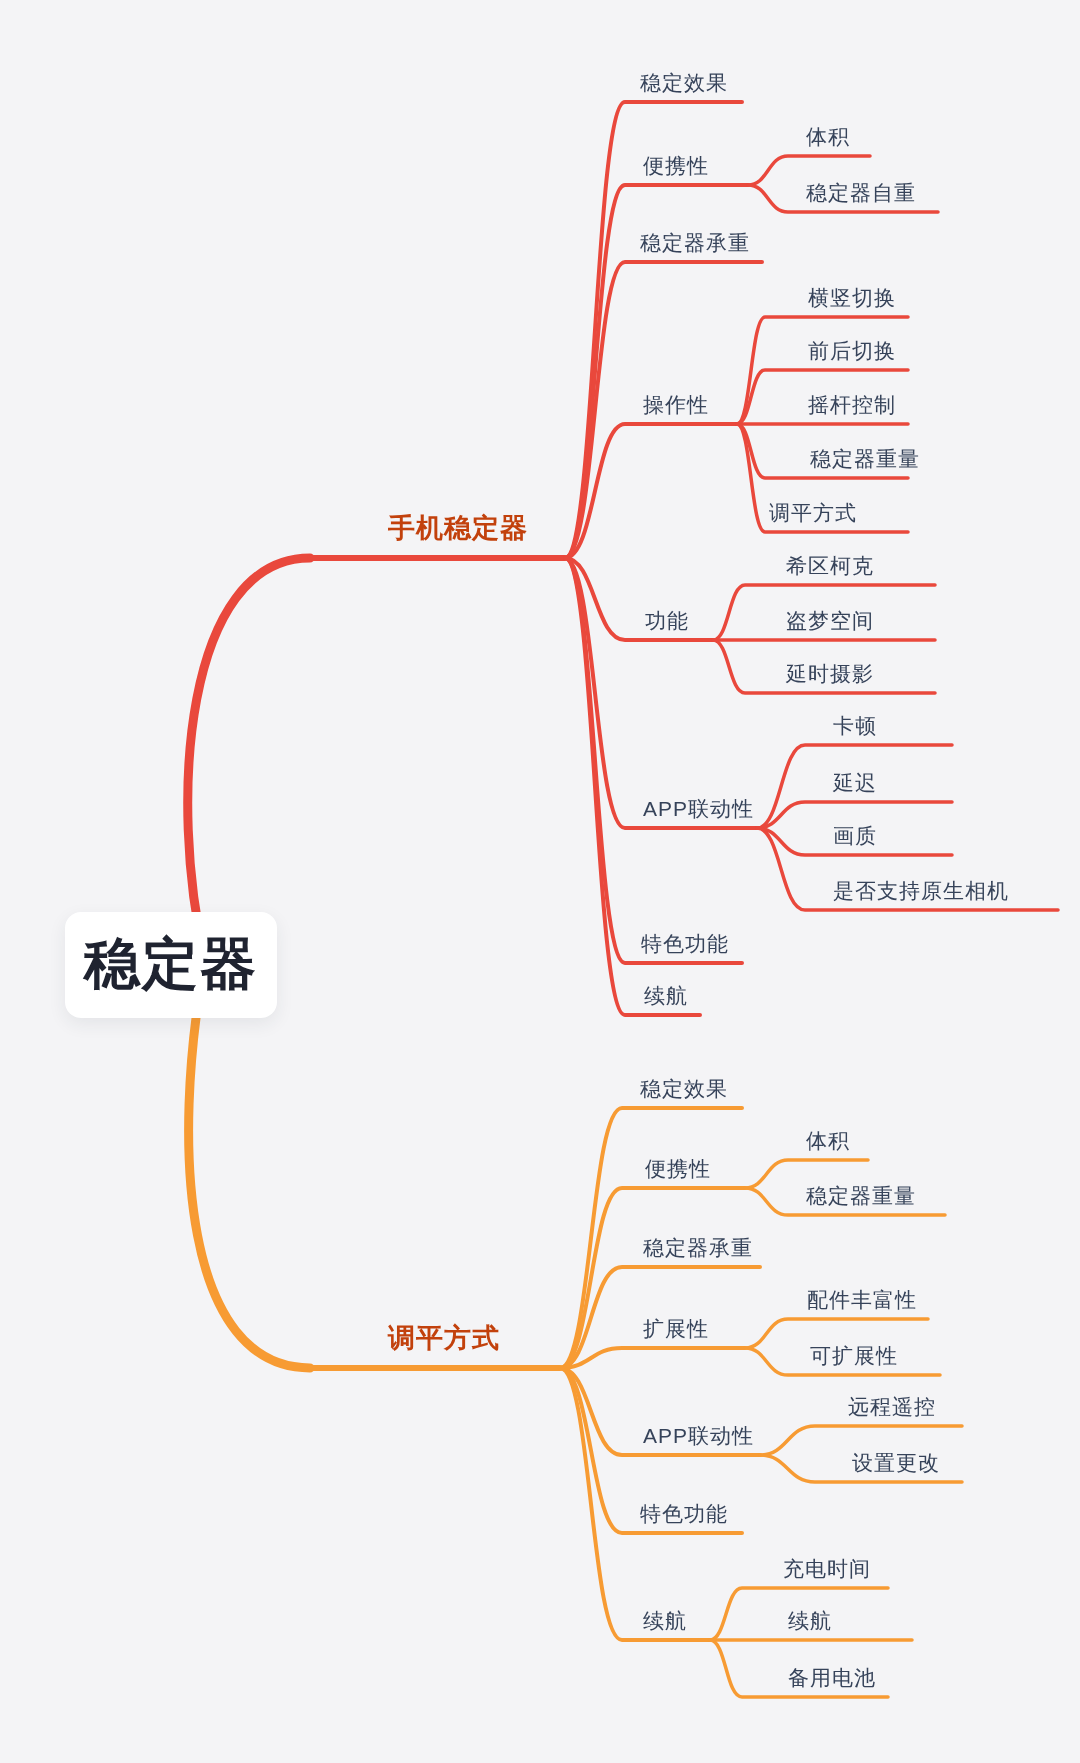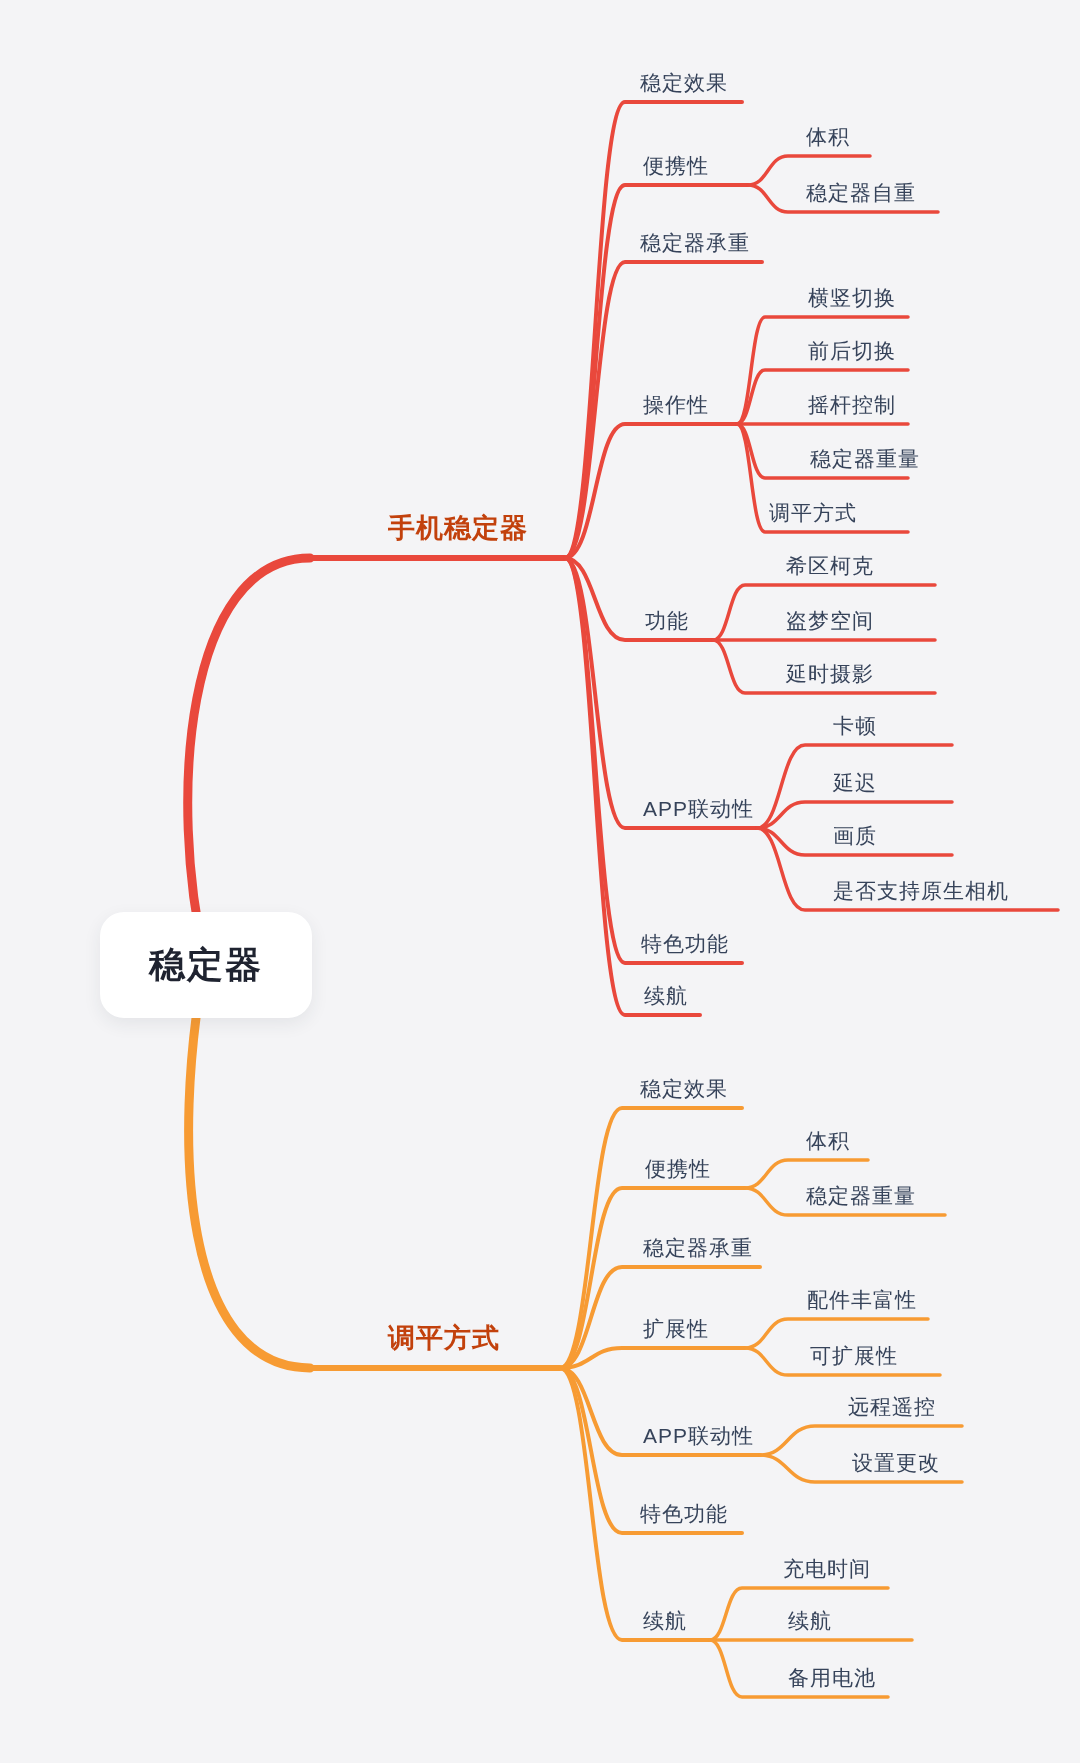--- a/index.html
+++ b/index.html
@@ -36,27 +36,26 @@
     font-weight: bold;
     color: #c2410c;
     letter-spacing: 1px;
   }
   .root-node {
     position: absolute;
     display: flex;
     align-items: center;
     justify-content: center;
     background: #ffffff;
-    border-radius: 24px;
+    border-radius: 16px;
     box-shadow: 0 6px 18px rgba(40,50,70,0.08);
-    font-size: 36px;
+    font-size: 56px;
     font-weight: bold;
     color: #1f2330;
     letter-spacing: 2px;
-    margin-left: 35px;
   }
 </style>
 </head>
 <body>
 
 <div class="stage" style="background: rgb(244, 244, 246);">
   <svg viewBox="0 0 1080 1763" xmlns="http://www.w3.org/2000/svg">
       <path d="M 205 960 C 168 800 185 558 310 558" fill="none" stroke="#e9483c" stroke-width="9" stroke-linecap="round"></path>
       <path d="M 310 558 L 565 558" fill="none" stroke="#e9483c" stroke-width="6" stroke-linecap="round"></path>
       <path d="M 565 558 C 595 558 595 102 625 102 L 742 102" fill="none" stroke="#e9483c" stroke-width="4" stroke-linecap="round"></path>

